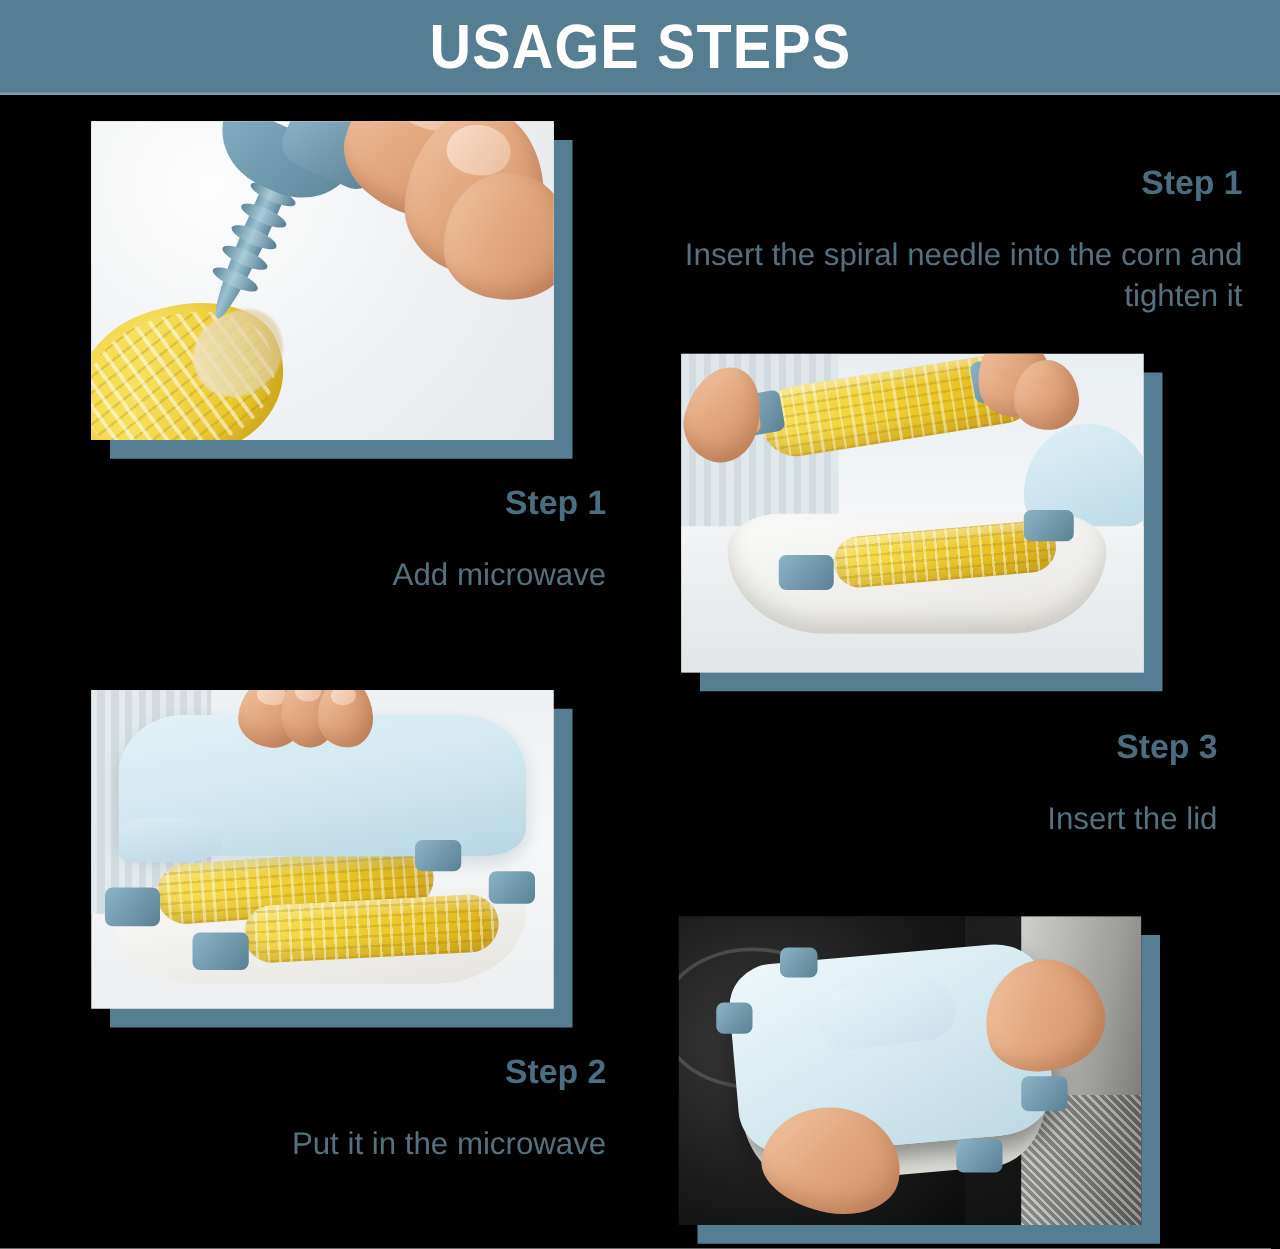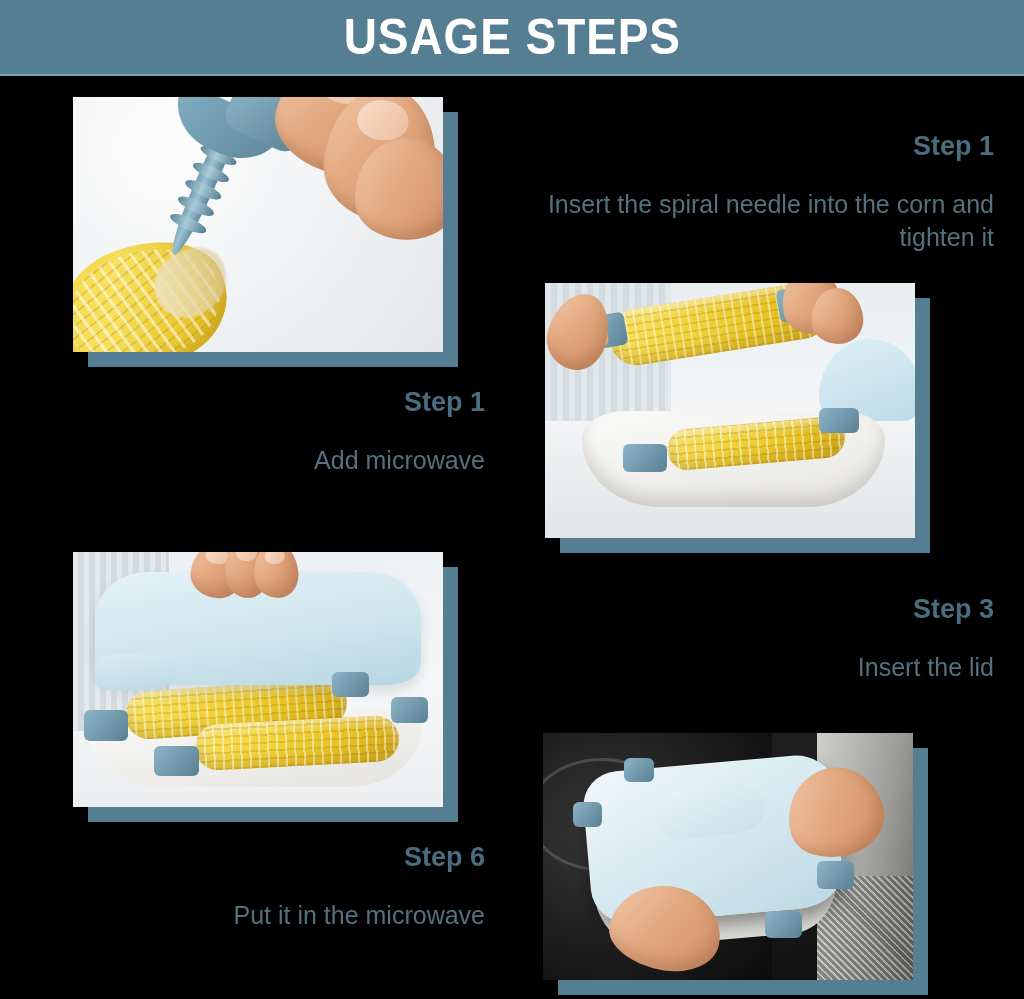--- a/index.html
+++ b/index.html
@@ -335,21 +335,21 @@
         </div>
       <div class="finger f2">
           <div class="nail"></div>
         </div>
       <div class="finger f3">
           <div class="nail"></div>
         </div>
     </div>
   </div>
 
-  <div class="caption" style="left:524px; top:583px; width:470px;margin-top:12px;">
+  <div class="caption" style="left:504px; top:583px; width:470px;">
     <div class="step-title">Step 3</div>
     <div class="step-desc">Insert the lid</div>
   </div>
 
   <div class="frame" style="left:543px; top:733px; width:370px; height:247px;">
     <div class="backing"></div>
     <div class="photo ph-micro">
       <div class="cavity"></div>
       <div class="plate"></div>
       <div class="door"></div>
@@ -360,17 +360,17 @@
       <div class="holder h1"></div>
       <div class="holder h2"></div>
       <div class="holder h3"></div>
       <div class="holder h4"></div>
       <div class="finger f1"></div>
       <div class="finger f2"></div>
     </div>
   </div>
 
   <div class="caption" style="left:40px; top:843px; width:445px;">
-    <div class="step-title">Step 6</div>
+    <div class="step-title">Step 2</div>
     <div class="step-desc">Put it in the microwave</div>
   </div>
 
 </div>
 
 </body></html>

